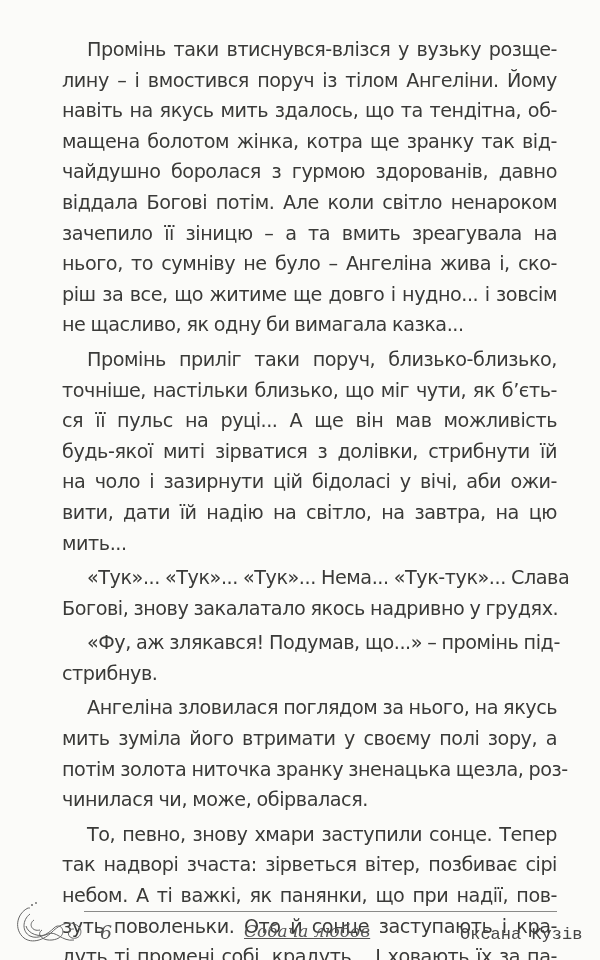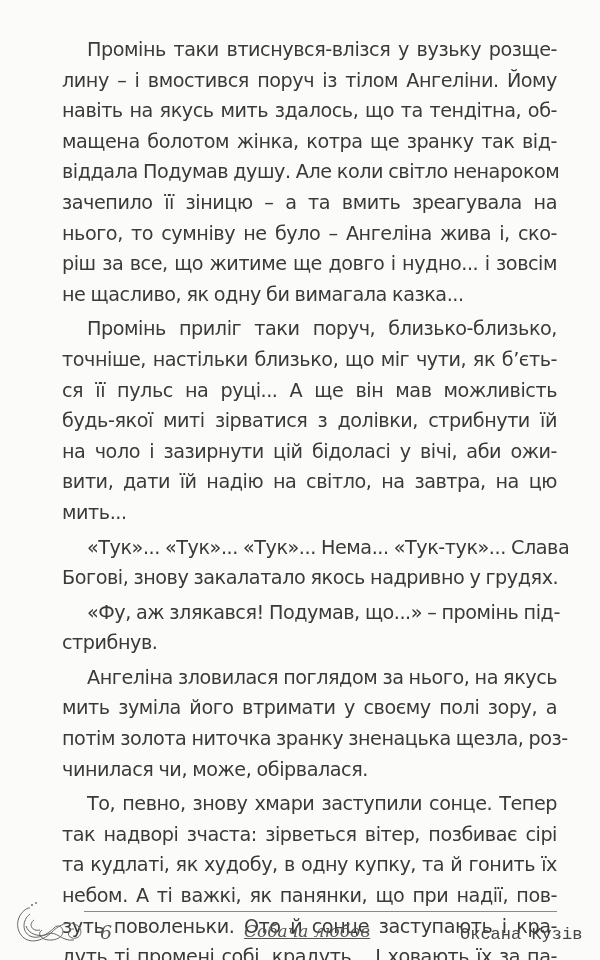--- a/index.html
+++ b/index.html
@@ -43,21 +43,22 @@
 </style>
 </head>
 <body>
 
 <div class="page-body" id="body">
     <div class="para">
       <span class="line indent">Промінь таки втиснувся-влізся у вузьку розще-</span>
       <span class="line">лину – і вмостився поруч із тілом Ангеліни. Йому</span>
       <span class="line">навіть на якусь мить здалось, що та тендітна, об-</span>
       <span class="line">мащена болотом жінка, котра ще зранку так від-</span>
-      <span class="line">віддала Подумав душу. Але коли світло ненароком</span>
+      <span class="line">чайдушно боролася з гурмою здорованів, давно</span>
+      <span class="line">віддала Богові потім. Але коли світло ненароком</span>
       <span class="line">зачепило її зіницю – а та вмить зреагувала на</span>
       <span class="line">нього, то сумніву не було – Ангеліна жива і, ско-</span>
       <span class="line">ріш за все, що житиме ще довго і нудно... і зовсім</span>
       <span class="line last">не щасливо, як одну би вимагала казка...</span>
     </div>
     <div class="para">
       <span class="line indent">Промінь приліг таки поруч, близько-близько,</span>
       <span class="line">точніше, настільки близько, що міг чути, як б’єть-</span>
       <span class="line">ся її пульс на руці... А ще він мав можливість</span>
       <span class="line">будь-якої миті зірватися з долівки, стрибнути їй</span>
@@ -75,21 +76,20 @@
     </div>
     <div class="para">
       <span class="line indent">Ангеліна зловилася поглядом за нього, на якусь</span>
       <span class="line">мить зуміла його втримати у своєму полі зору, а</span>
       <span class="line">потім золота ниточка зранку зненацька щезла, роз-</span>
       <span class="line last">чинилася чи, може, обірвалася.</span>
     </div>
     <div class="para">
       <span class="line indent">То, певно, знову хмари заступили сонце. Тепер</span>
       <span class="line">так надворі зчаста: зірветься вітер, позбиває сірі</span>
-      <span class="line">та кудлаті, як худобу, в одну купку, та й гонить їх</span>
       <span class="line">небом. А ті важкі, як панянки, що при надії, пов-</span>
       <span class="line">зуть поволеньки. Ото й сонце заступають і кра-</span>
       <span class="line">дуть ті промені собі, крадуть... І ховають їх за па-</span>
     </div>
   </div>
 
 <div class="footer-rule"></div>
 
 <svg class="ornament" viewBox="0 0 90 52">
   <g fill="none" stroke="#666" stroke-width="1">

